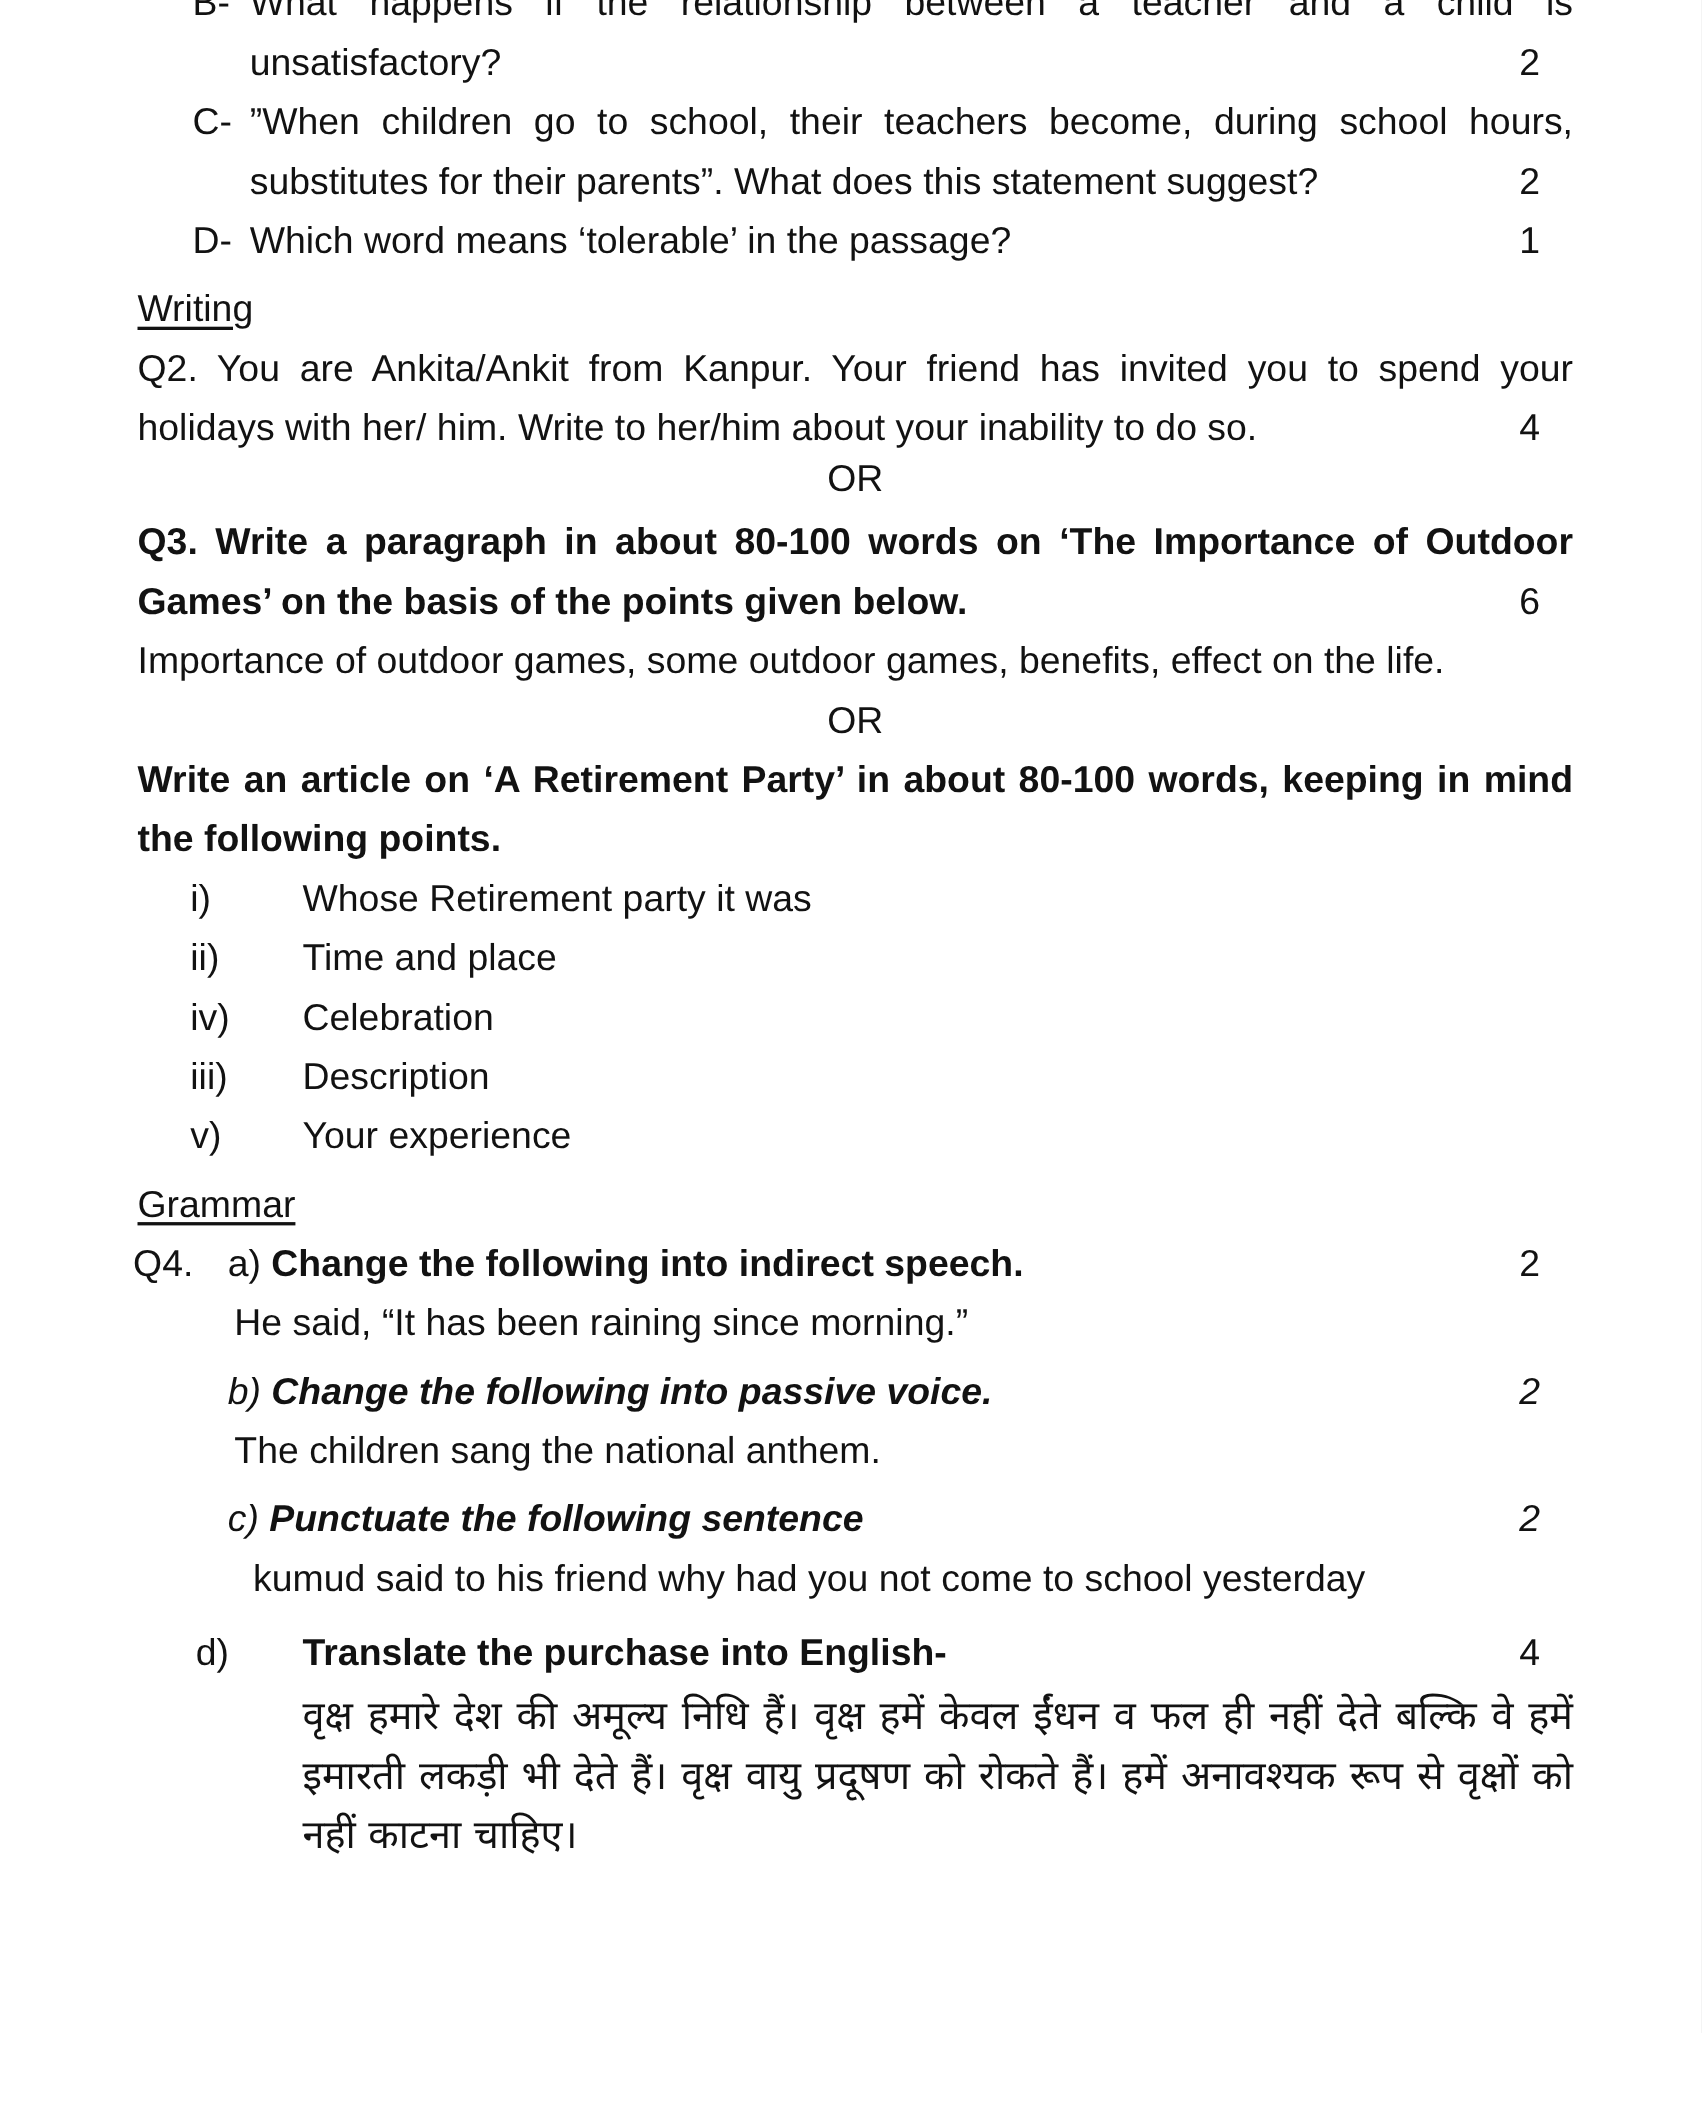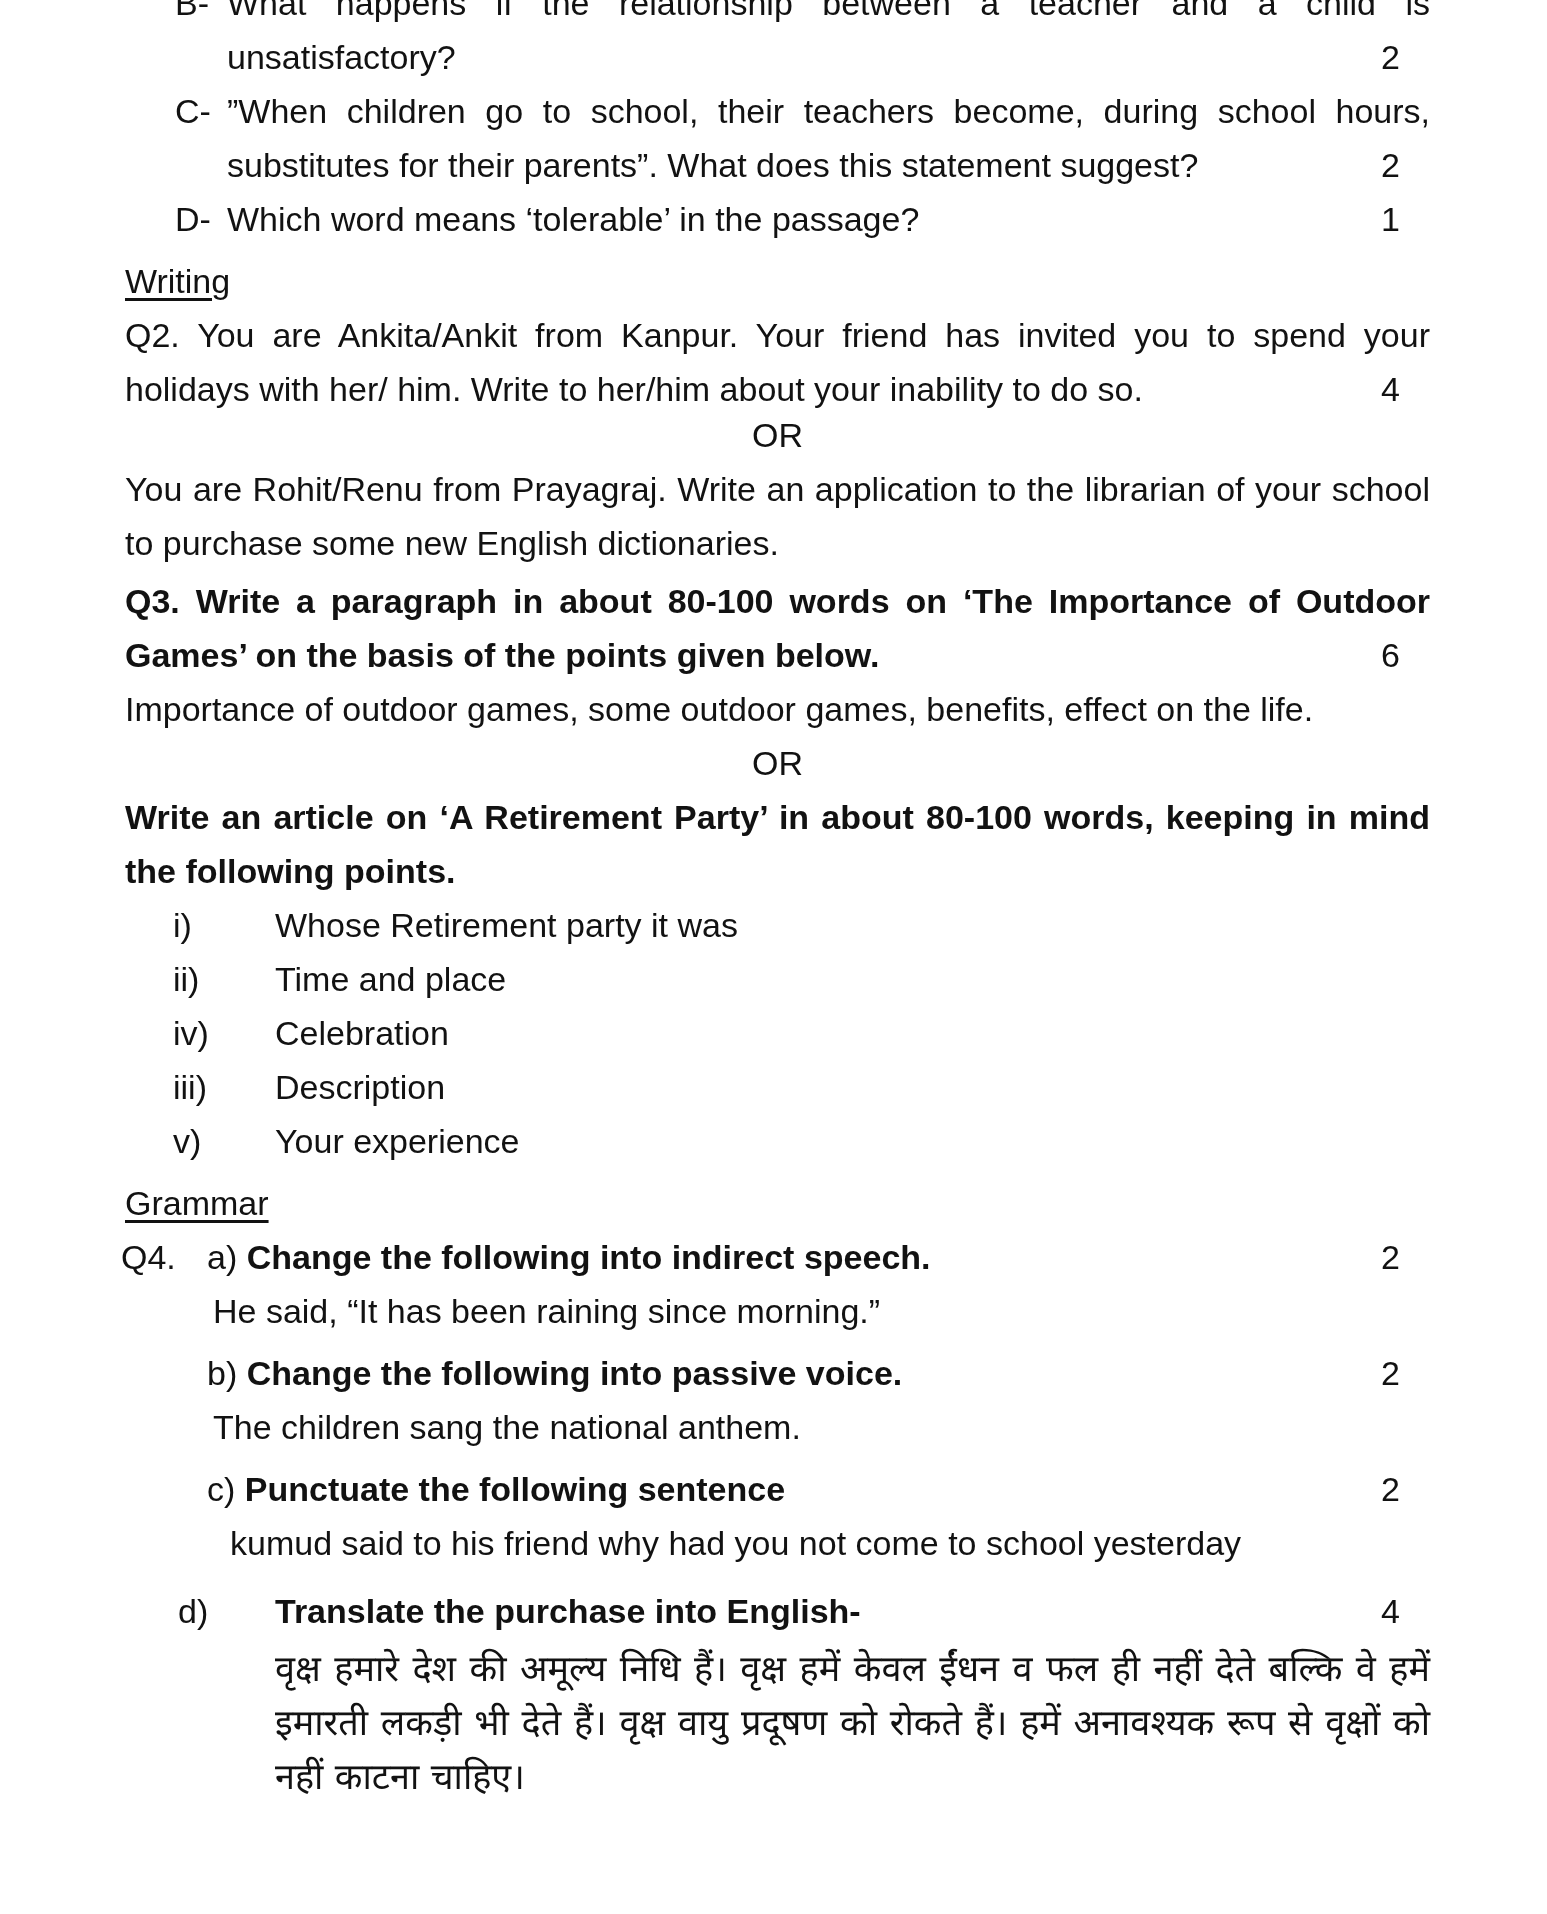--- a/index.html
+++ b/index.html
@@ -44,21 +44,21 @@
   .or.first-or { margin-top: -8px; }
 
   
   .point { position: relative; padding-left: 150px; }
   .point .pnum { position: absolute; left: 48px; }
 
   
   .subq { position: relative; padding-left: 82px; }
   .subq .q4tag { position: absolute; left: -4px; }
   .subq .subtitle { font-weight: bold; }
-  .subq.gap { margin-top: 8px; }
+  .subq.gap { margin-top: 8px; font-style: italic; }
   .sent { padding-left: 88px; }
   .sent.kumud { padding-left: 105px; }
 
   .dline { position: relative; padding-left: 150px; margin-top: 14px; }
   .dline .dlabel { position: absolute; left: 53px; }
   .dline .subtitle { font-weight: bold; }
 
   .hindi {
     padding-left: 150px;
     text-align: justify;
@@ -90,21 +90,20 @@
 
     <div class="heading writing">Writing</div>
 
     <div class="para">
       <span>Q2. You are Ankita/Ankit from Kanpur. Your friend has invited you to spend your holidays with her/ him. Write to her/him about your inability to do so.</span>
       <span class="mark">4</span>
     </div>
 
     <div class="or first-or">OR</div>
 
-    <div class="para">You are Rohit/Renu from Prayagraj. Write an application to the librarian of your school to purchase some new English dictionaries.</div>
 
     <div class="para bold q3">
       <span>Q3. Write a paragraph in about 80-100 words on ‘The Importance of Outdoor Games’ on the basis of the points given below.</span>
       <span class="mark">6</span>
     </div>
 
     <div class="para">Importance of outdoor games, some outdoor games, benefits, effect on the life.</div>
 
     <div class="or">OR</div>
 

